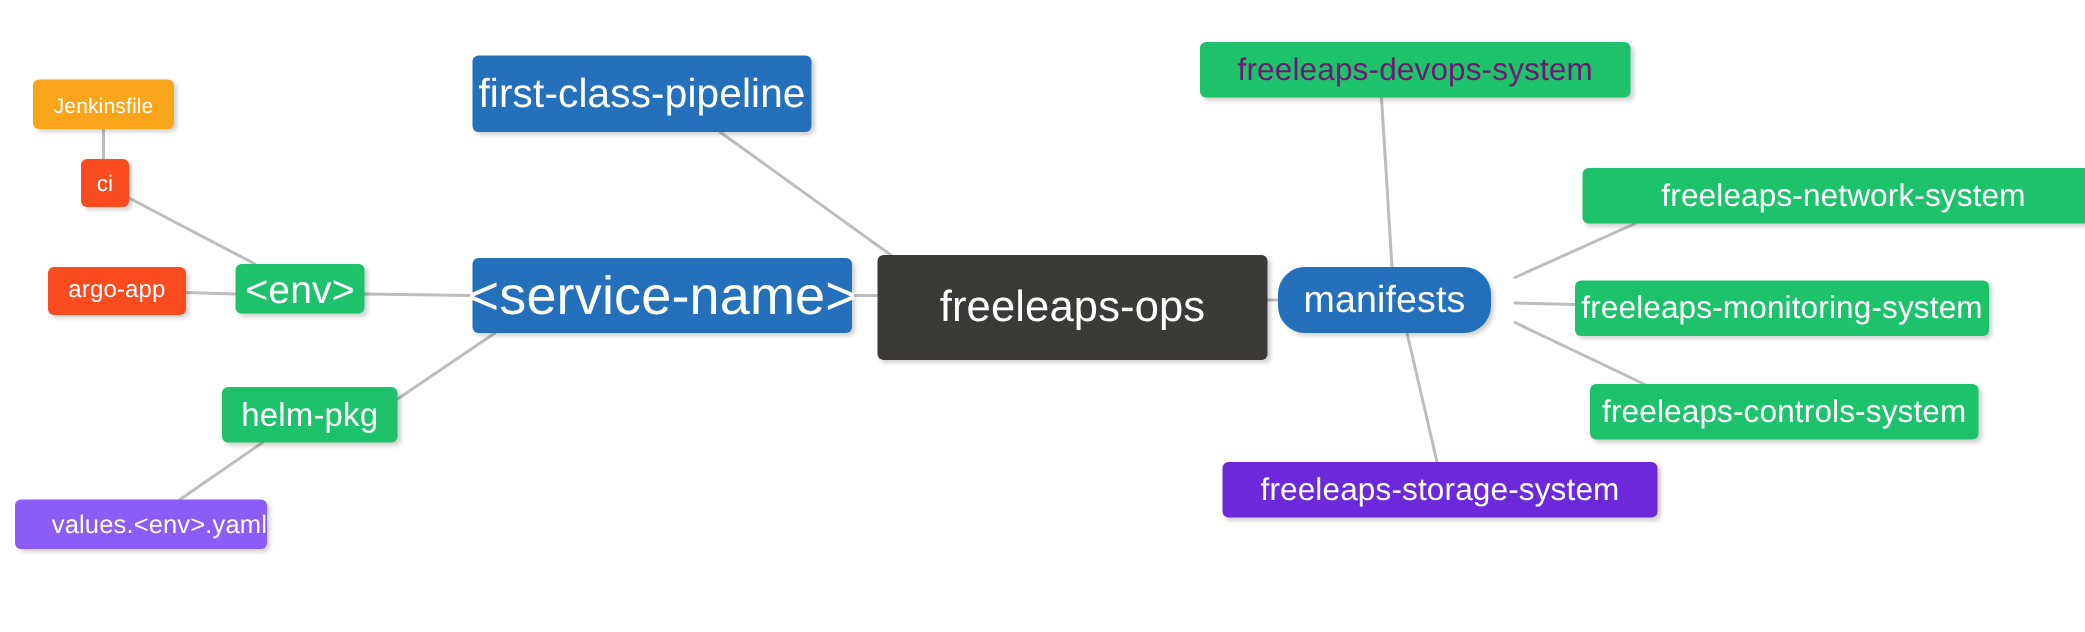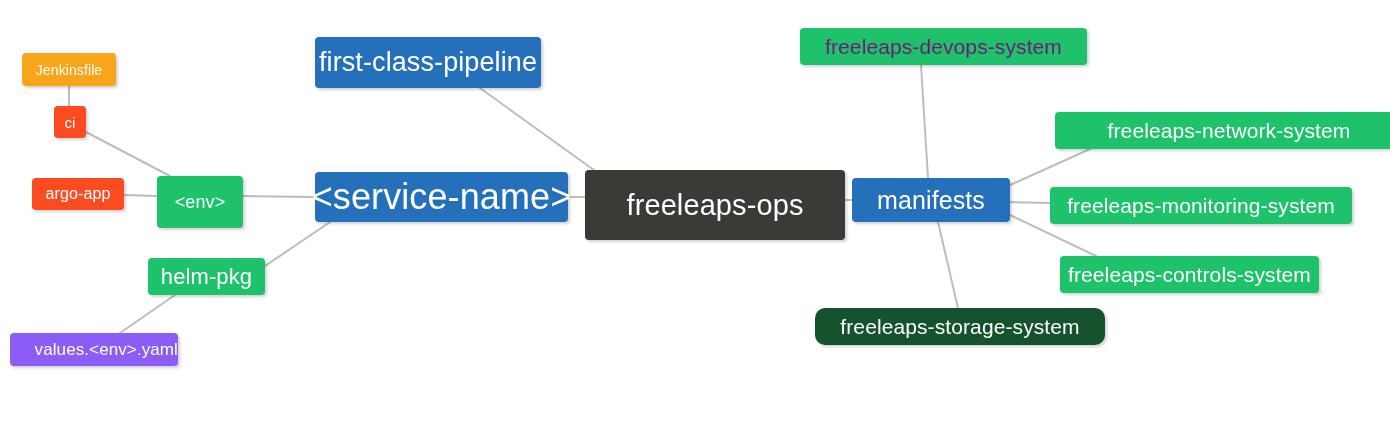--- a/index.html
+++ b/index.html
@@ -66,24 +66,24 @@
   <div id="nodes">
       <div class="node" style="left: 585px; top: 170px; width: 260px; height: 70px; background: rgb(60, 58, 54); color: rgb(255, 255, 255); font-size: 29px;">
         <span class="node-label">freeleaps-ops</span>
       </div>
       <div class="node" style="left: 315px; top: 37px; width: 226px; height: 51px; background: rgb(37, 112, 187); color: rgb(255, 255, 255); font-size: 27px;">
         <span class="node-label">first-class-pipeline</span>
       </div>
       <div class="node" style="left: 315px; top: 172px; width: 253px; height: 50px; background: rgb(37, 112, 187); color: rgb(255, 255, 255); font-size: 36px;">
         <span class="node-label">&lt;service-name&gt;</span>
       </div>
-      <div class="node" style="left: 852px; top: 178px; width: 158px; height: 44px; background: rgb(37, 112, 187); color: rgb(255, 255, 255); font-size: 25px;">
+      <div class="node" style="left: 852px; top: 178px; width: 142px; height: 44px; background: rgb(37, 112, 187); color: rgb(255, 255, 255); font-size: 25px; border-radius: 18px;">
         <span class="node-label">manifests</span>
       </div>
-      <div class="node" style="left: 157px; top: 176px; width: 86px; height: 52px; background: rgb(30, 194, 106); color: rgb(255, 255, 255); font-size: 18px;">
+      <div class="node" style="left: 157px; top: 176px; width: 86px; height: 33px; background: rgb(30, 194, 106); color: rgb(255, 255, 255); font-size: 26px;">
         <span class="node-label">&lt;env&gt;</span>
       </div>
       <div class="node" style="left: 148px; top: 258px; width: 117px; height: 37px; background: rgb(30, 194, 106); color: rgb(255, 255, 255); font-size: 22px;">
         <span class="node-label">helm-pkg</span>
       </div>
       <div class="node" style="left: 22px; top: 25px; width: 94px; height: 33px; background: rgb(249, 165, 26); color: rgb(255, 255, 255); font-size: 14px; margin-top: 28px;">
         <span class="node-label">Jenkinsfile</span>
       </div>
       <div class="node" style="left: 54px; top: 106px; width: 32px; height: 32px; background: rgb(251, 75, 32); color: rgb(255, 255, 255); font-size: 15px;">
         <span class="node-label">ci</span>
@@ -93,23 +93,23 @@
       </div>
       <div class="node" style="left: 10px; top: 333px; width: 168px; height: 33px; background: #8b5cf6; color: rgb(255, 255, 255); font-size: 17px; justify-content: flex-end;">
         <span class="node-label">values.&lt;env&gt;.yaml</span>
       </div>
       <div class="node" style="left: 800px; top: 28px; width: 287px; height: 37px; background: rgb(30, 194, 106); color: #701a75; font-size: 21px;">
         <span class="node-label">freeleaps-devops-system</span>
       </div>
       <div class="node" style="left: 1055px; top: 112px; width: 348px; height: 37px; background: rgb(30, 194, 106); color: rgb(255, 255, 255); font-size: 21px;">
         <span class="node-label">freeleaps-network-system</span>
       </div>
-      <div class="node" style="left: 1050px; top: 187px; width: 302px; height: 37px; background: rgb(30, 194, 106); color: rgb(255, 255, 255); font-size: 21px;">
+      <div class="node" style="left: 1050px; top: 187px; width: 276px; height: 37px; background: rgb(30, 194, 106); color: rgb(255, 255, 255); font-size: 21px;">
         <span class="node-label">freeleaps-monitoring-system</span>
       </div>
       <div class="node" style="left: 1060px; top: 256px; width: 259px; height: 37px; background: rgb(30, 194, 106); color: rgb(255, 255, 255); font-size: 21px;">
         <span class="node-label">freeleaps-controls-system</span>
       </div>
-      <div class="node" style="left: 815px; top: 308px; width: 290px; height: 37px; background: #14532d; color: rgb(255, 255, 255); font-size: 21px; border-radius: 10px;">
+      <div class="node" style="left: 815px; top: 308px; width: 290px; height: 37px; background: #6d28d9; color: rgb(255, 255, 255); font-size: 21px;">
         <span class="node-label">freeleaps-storage-system</span>
       </div>
     </div>
 </div>
 
 </body></html>

